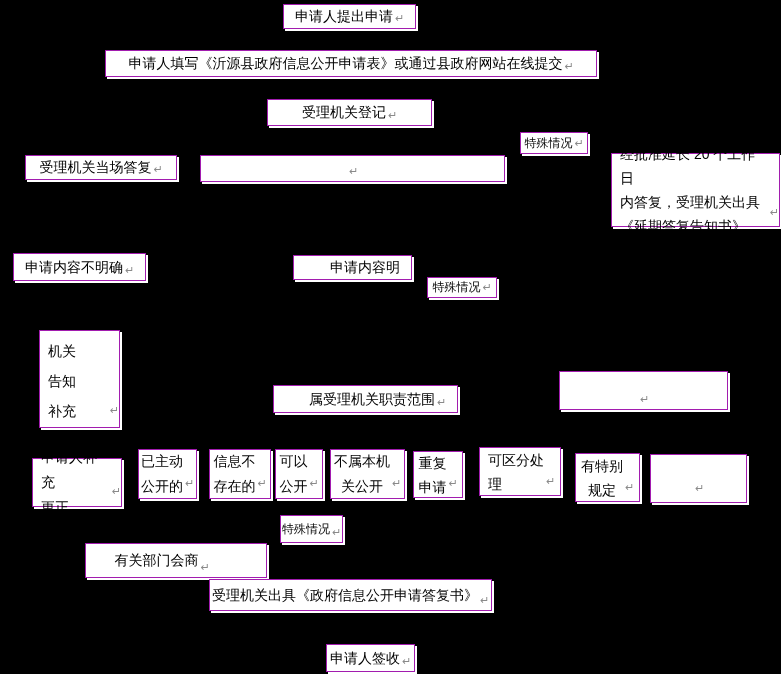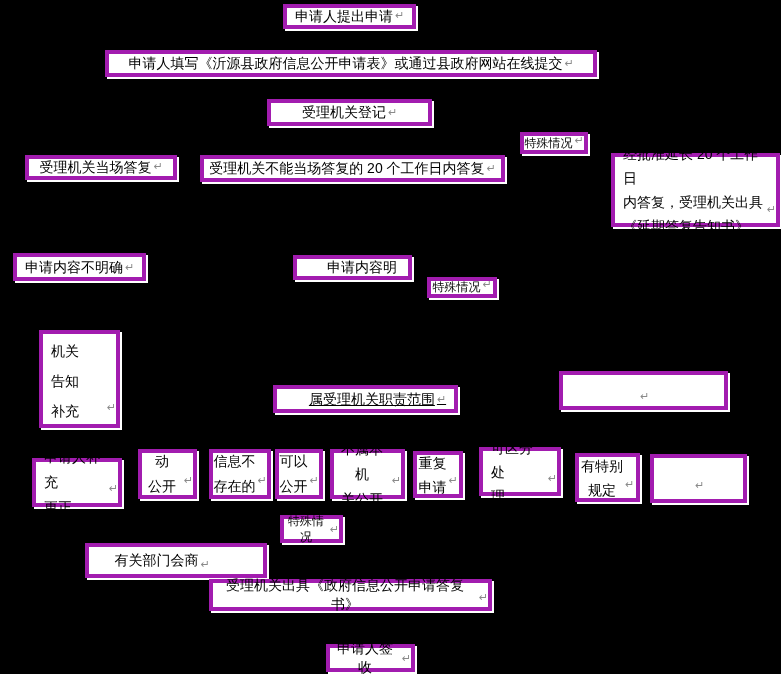--- a/index.html
+++ b/index.html
@@ -2,37 +2,37 @@
 <html><head>
 <meta charset="utf-8">
 <style>
   html,body{margin:0;padding:0;background:#000;}
   .canvas{
     position:relative;width:781px;height:674px;background:#000;overflow:hidden;
     font-family:"Liberation Sans",sans-serif;
   }
   .node{
     position:absolute;box-sizing:border-box;
-    background:#fff;border:4px solid #a21caf;
+    background:#fff;border:1px solid #a21caf;
     box-shadow:2px 2px 0 0 #fff;
     color:#000;font-size:14px;line-height:1.35;
     display:flex;align-items:center;justify-content:center;
     text-align:center;
   }
   .node .txt{white-space:pre-line;}
   .mark{color:#8a8a8a;font-size:11px;margin-left:2px;align-self:flex-end;padding-bottom:2px;}
   .small{font-size:12px;}
   .alignleft{justify-content:flex-start;text-align:left;padding-left:8px;}
   .alignright{justify-content:flex-end;text-align:right;padding-right:11px;}
   .top{align-items:center;padding-top:4px;gap:22px;}
   .top .mark{align-self:flex-end;}
   .lh24{line-height:24px;}
   .lh25{line-height:25px;}
   .lh30{line-height:30px;}
-  .padl20{padding-left:24px;text-decoration:underline;}
+  .padl20{padding-left:24px;}
   .padr24{padding-right:28px;}
 </style>
 </head>
 <body>
 
 <div class="canvas">
 
   <div class="node" style="left:283px;top:4px;width:133px;height:25px">
     <span class="txt">申请人提出申请</span>
       <span class="mark">↵</span>
@@ -52,21 +52,20 @@
     <span class="txt">特殊情况</span>
       <span class="mark">↵</span>
   </div>
 
   <div class="node" style="left:25px;top:155px;width:152px;height:25px">
     <span class="txt">受理机关当场答复</span>
       <span class="mark">↵</span>
   </div>
 
   <div class="node" style="left:200px;top:155px;width:305px;height:27px">
-    <span class="txt">受理机关不能当场答复的 20 个工作日内答复</span>
       <span class="mark">↵</span>
   </div>
 
   <div class="node alignleft lh24" style="left:611px;top:153px;width:169px;height:74px">
     <span class="txt">经批准延长 20 个工作日
 内答复，受理机关出具
 《延期答复告知书》</span>
       <span class="mark">↵</span>
   </div>
 

